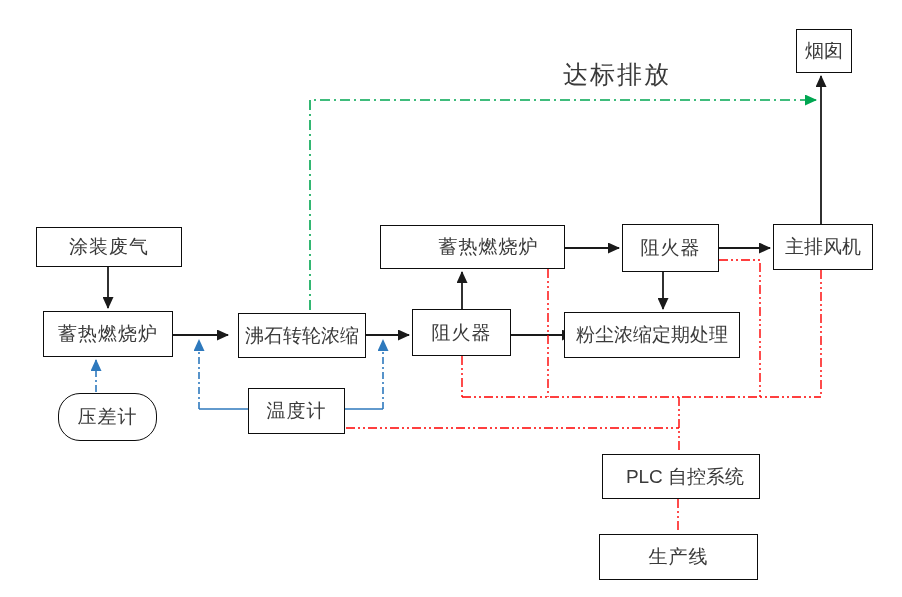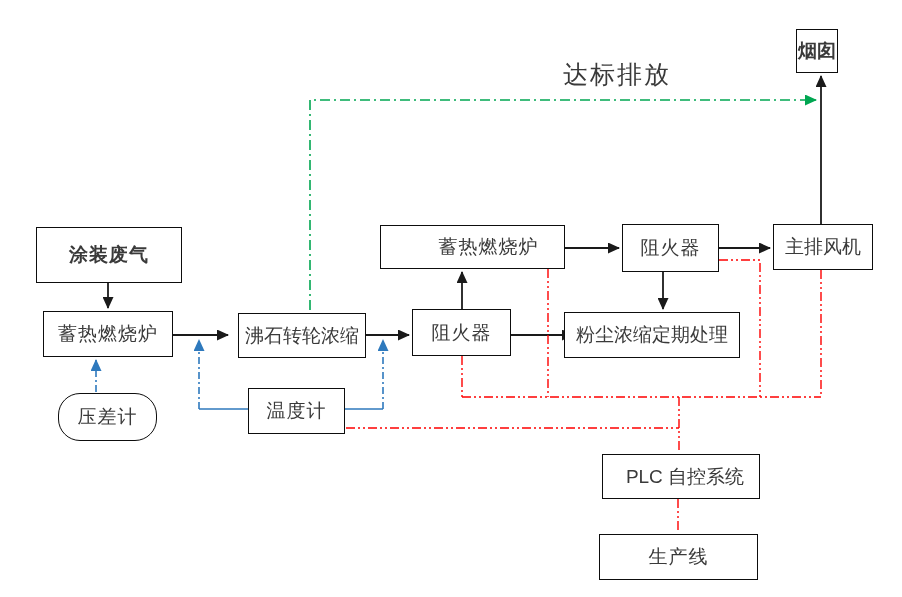--- a/index.html
+++ b/index.html
@@ -92,39 +92,39 @@
     <path class="wire-control" d="M548 269 L548 397"></path>
     <path class="wire-control" d="M719 260 L760 260 L760 397"></path>
     <path class="wire-control" d="M821 270 L821 397"></path>
     <path class="wire-control" d="M346 428 L679 428"></path>
     <path class="wire-control" d="M679 397 L679 453"></path>
     <path class="wire-control" d="M678 499 L678 533"></path>
   </svg>
 
   <div class="float-label" style="left:563px; top:58px;">达标排放</div>
 
-  <div class="node" style="left:36px; top:227px; width:146px; height:56px;font-weight:bold;">涂装废气</div>
+  <div class="node" style="left:36px; top:227px; width:146px; height:40px;">涂装废气</div>
 
   <div class="node" style="left:43px; top:311px; width:130px; height:46px;">蓄热燃烧炉</div>
 
   <div class="node" style="left:58px; top:393px; width:99px; height:48px;border-radius:22px;">压差计</div>
 
   <div class="node" style="left:231px; top:313px; width:128px; height:45px; letter-spacing:0;margin-left:7px;">沸石转轮浓缩</div>
 
   <div class="node" style="left:248px; top:388px; width:97px; height:46px;">温度计</div>
 
   <div class="node" style="left:412px; top:309px; width:99px; height:47px;">阻火器</div>
 
   <div class="node" style="left:380px; top:225px; width:185px; height:44px;padding-left:32px;">蓄热燃烧炉</div>
 
   <div class="node" style="left:622px; top:224px; width:97px; height:48px;">阻火器</div>
 
   <div class="node" style="left:773px; top:224px; width:100px; height:46px; letter-spacing:0;">主排风机</div>
 
   <div class="node" style="left:564px; top:312px; width:176px; height:46px; letter-spacing:0;">粉尘浓缩定期处理</div>
 
-  <div class="node" style="left:796px; top:29px; width:42px; height:44px; letter-spacing:0;font-weight:bold;">烟囱</div>
+  <div class="node" style="left:796px; top:29px; width:56px; height:44px; letter-spacing:0;">烟囱</div>
 
   <div class="node" style="left:602px; top:454px; width:158px; height:45px; letter-spacing:0;padding-left:8px;">PLC 自控系统</div>
 
   <div class="node" style="left:599px; top:534px; width:159px; height:46px;">生产线</div>
 
 </div>
 
 </body></html>

